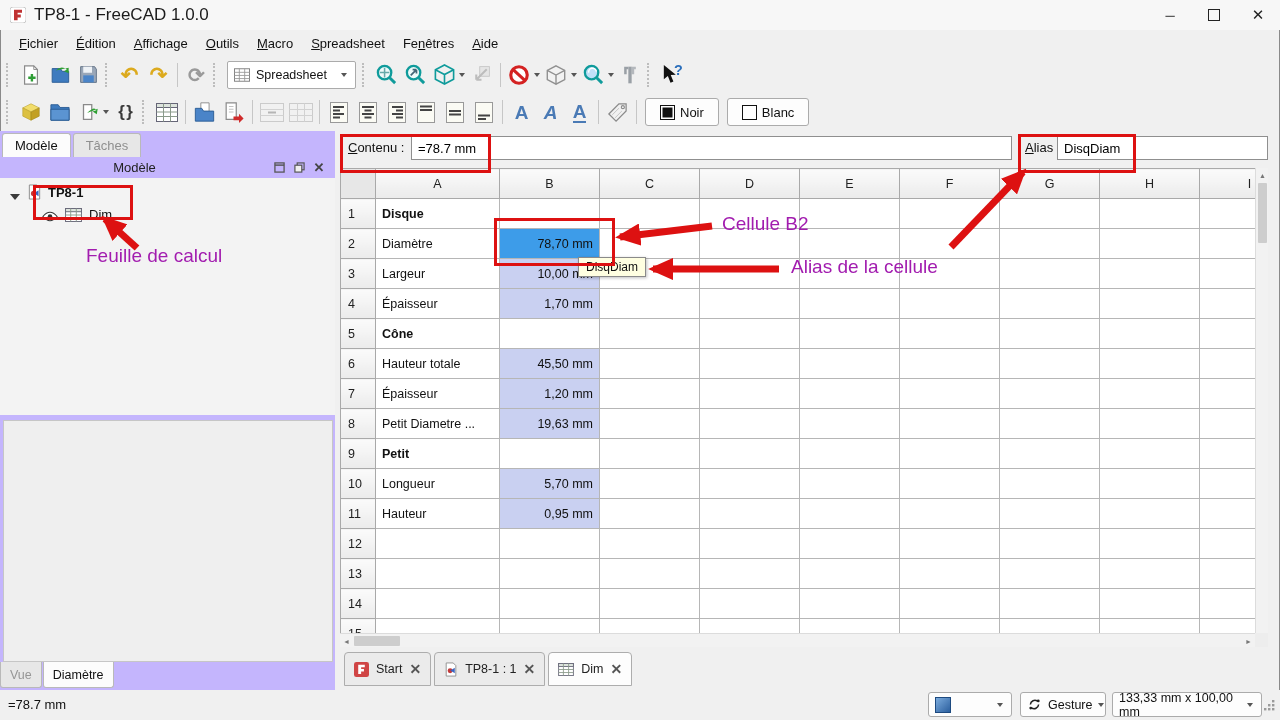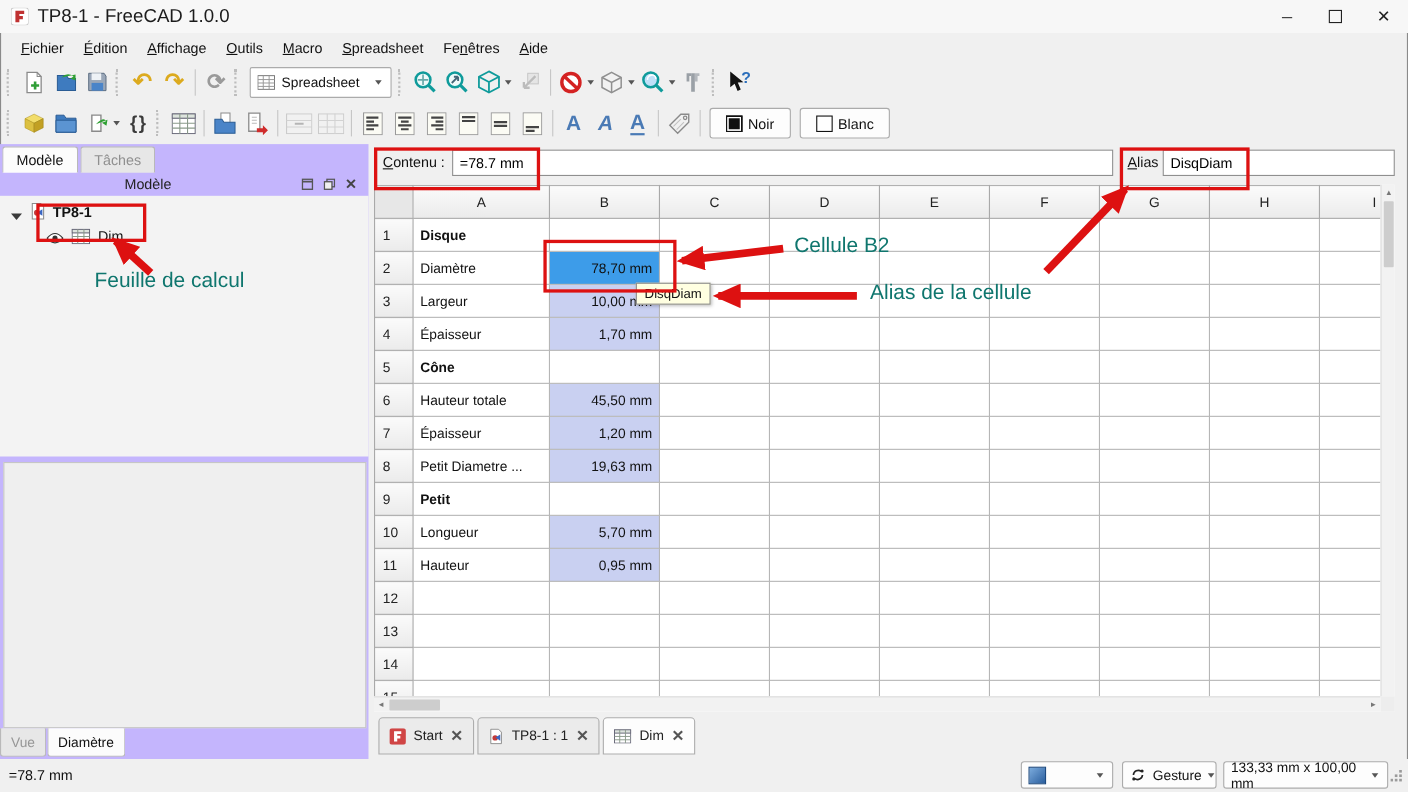--- a/index.html
+++ b/index.html
@@ -71,21 +71,21 @@
   .mtab.active{background:#fdfdfd;}
   .mtab .x{color:#555;font-size:14px;font-weight:bold;}
   
   .statusbar{left:0;top:690px;width:1280px;height:30px;background:#f0f0f0;}
   .status-left{position:absolute;left:8px;top:7px;font-size:13px;color:#111;}
   .combo{position:absolute;top:2px;height:25px;background:#fdfdfd;border:1px solid #ababab;border-radius:3px;display:flex;align-items:center;padding:0 6px;box-sizing:border-box;font-size:12.5px;color:#111;gap:6px;}
   .combo .drop{margin-left:auto;}
   .bluesq{width:14px;height:14px;background:linear-gradient(135deg,#7babdd,#2b5f9e);border:1px solid #1d4a80;}
   
   .red-rect{position:absolute;border:3px solid #dd1111;z-index:55;pointer-events:none;}
-  .ann-text{position:absolute;color:#0f766e;font-size:19px;z-index:56;pointer-events:none;white-space:nowrap;}
+  .ann-text{position:absolute;color:#a21caf;font-size:19px;z-index:56;pointer-events:none;white-space:nowrap;}
   .tooltip{position:absolute;left:578px;top:257px;background:#ffffe1;border:1px solid #8a8a8a;padding:2px 7px;font-size:12px;color:#111;z-index:50;box-shadow:1px 1px 3px rgba(0,0,0,.25);}
   svg{display:block;}
 </style>
 </head>
 <body>
 
 <div class="win">
 
   <div class="abs titlebar">
     <span style="margin-left:10px">

